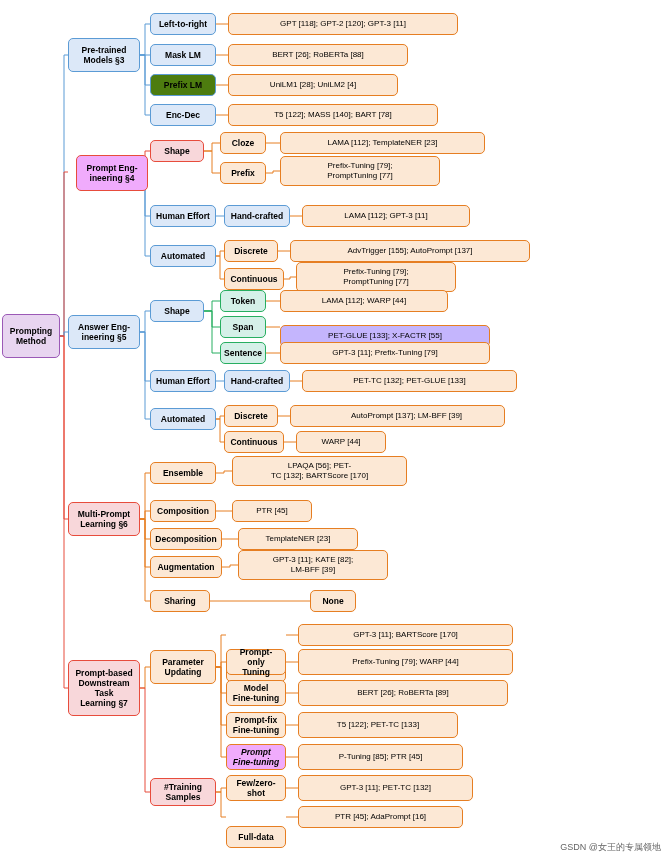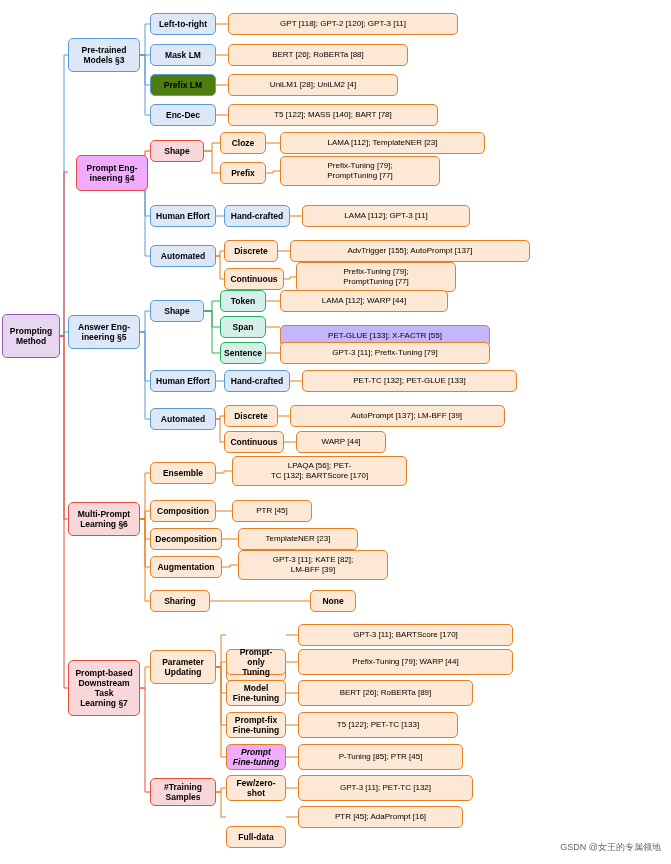--- a/index.html
+++ b/index.html
@@ -194,20 +194,20 @@
       <div class="node" style="left: 290px; top: 405px; width: 215px; height: 22px; background: rgb(252, 232, 213); border: 1px solid rgb(230, 126, 34); font-size: 8px; font-weight: normal; white-space: pre-line; padding-left: 22px;">AutoPrompt [137]; LM-BFF [39]</div>
       <div class="node" style="left: 296px; top: 431px; width: 90px; height: 22px; background: rgb(252, 232, 213); border: 1px solid rgb(230, 126, 34); font-size: 8px; font-weight: normal; white-space: pre-line;">WARP [44]</div>
       <div class="node" style="left: 232px; top: 456px; width: 175px; height: 30px; background: rgb(252, 232, 213); border: 1px solid rgb(230, 126, 34); font-size: 8px; font-weight: normal; white-space: pre-line;">LPAQA [56]; PET-
 TC [132]; BARTScore [170]</div>
       <div class="node" style="left: 232px; top: 500px; width: 80px; height: 22px; background: rgb(252, 232, 213); border: 1px solid rgb(230, 126, 34); font-size: 8px; font-weight: normal; white-space: pre-line;">PTR [45]</div>
       <div class="node" style="left: 238px; top: 528px; width: 120px; height: 22px; background: rgb(252, 232, 213); border: 1px solid rgb(230, 126, 34); font-size: 8px; font-weight: normal; white-space: pre-line;">TemplateNER [23]</div>
       <div class="node" style="left: 238px; top: 550px; width: 150px; height: 30px; background: rgb(252, 232, 213); border: 1px solid rgb(230, 126, 34); font-size: 8px; font-weight: normal; white-space: pre-line;">GPT-3 [11]; KATE [82];
 LM-BFF [39]</div>
       <div class="node" style="left: 298px; top: 624px; width: 215px; height: 22px; background: rgb(252, 232, 213); border: 1px solid rgb(230, 126, 34); font-size: 8px; font-weight: normal; white-space: pre-line;">GPT-3 [11]; BARTScore [170]</div>
       <div class="node" style="left: 298px; top: 649px; width: 215px; height: 26px; background: rgb(252, 232, 213); border: 1px solid rgb(230, 126, 34); font-size: 8px; font-weight: normal; white-space: pre-line;">Prefix-Tuning [79]; WARP [44]</div>
-      <div class="node" style="left: 298px; top: 680px; width: 175px; height: 26px; background: rgb(252, 232, 213); border: 1px solid rgb(230, 126, 34); font-size: 8px; font-weight: normal; white-space: pre-line;">BERT [26]; RoBERTa [89]</div>
+      <div class="node" style="left: 298px; top: 680px; width: 210px; height: 26px; background: rgb(252, 232, 213); border: 1px solid rgb(230, 126, 34); font-size: 8px; font-weight: normal; white-space: pre-line;">BERT [26]; RoBERTa [89]</div>
       <div class="node" style="left: 298px; top: 712px; width: 160px; height: 26px; background: rgb(252, 232, 213); border: 1px solid rgb(230, 126, 34); font-size: 8px; font-weight: normal; white-space: pre-line;">T5 [122]; PET-TC [133]</div>
       <div class="node" style="left: 298px; top: 744px; width: 165px; height: 26px; background: rgb(252, 232, 213); border: 1px solid rgb(230, 126, 34); font-size: 8px; font-weight: normal; white-space: pre-line;">P-Tuning [85]; PTR [45]</div>
       <div class="node" style="left: 298px; top: 775px; width: 175px; height: 26px; background: rgb(252, 232, 213); border: 1px solid rgb(230, 126, 34); font-size: 8px; font-weight: normal; white-space: pre-line;">GPT-3 [11]; PET-TC [132]</div>
       <div class="node" style="left: 298px; top: 806px; width: 165px; height: 22px; background: rgb(252, 232, 213); border: 1px solid rgb(230, 126, 34); font-size: 8px; font-weight: normal; white-space: pre-line;">PTR [45]; AdaPrompt [16]</div>
     </div>
   <div class="watermark">GSDN @女王的专属领地</div>
 </div>
 
 </body></html>

